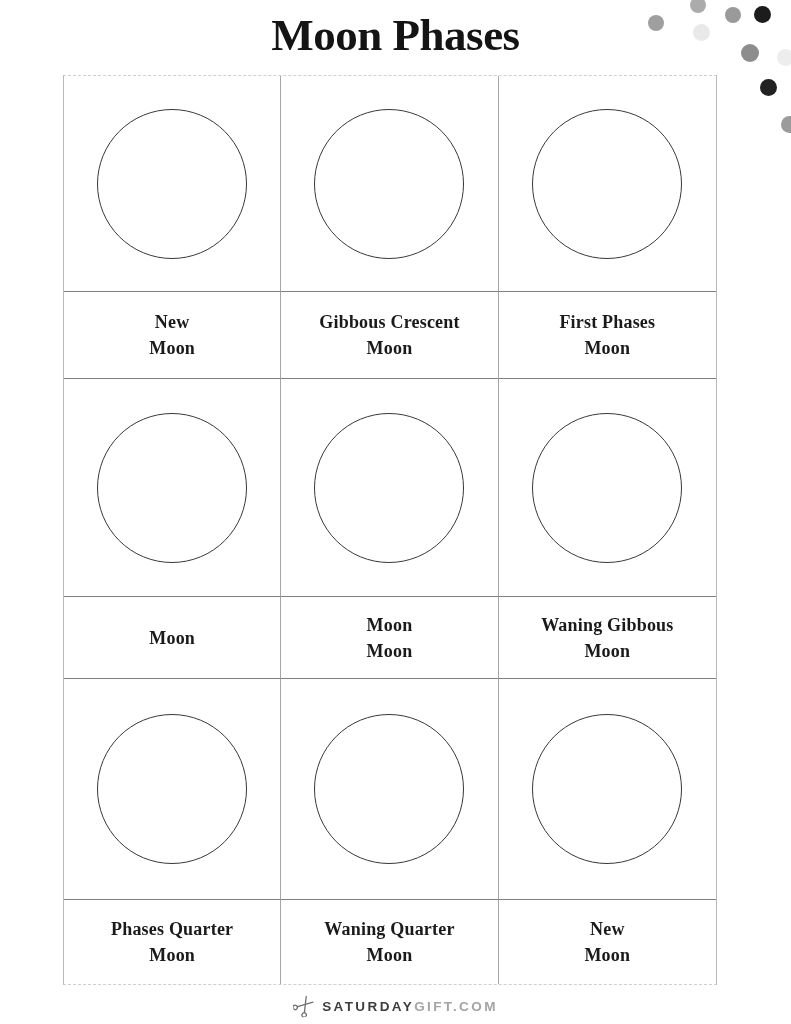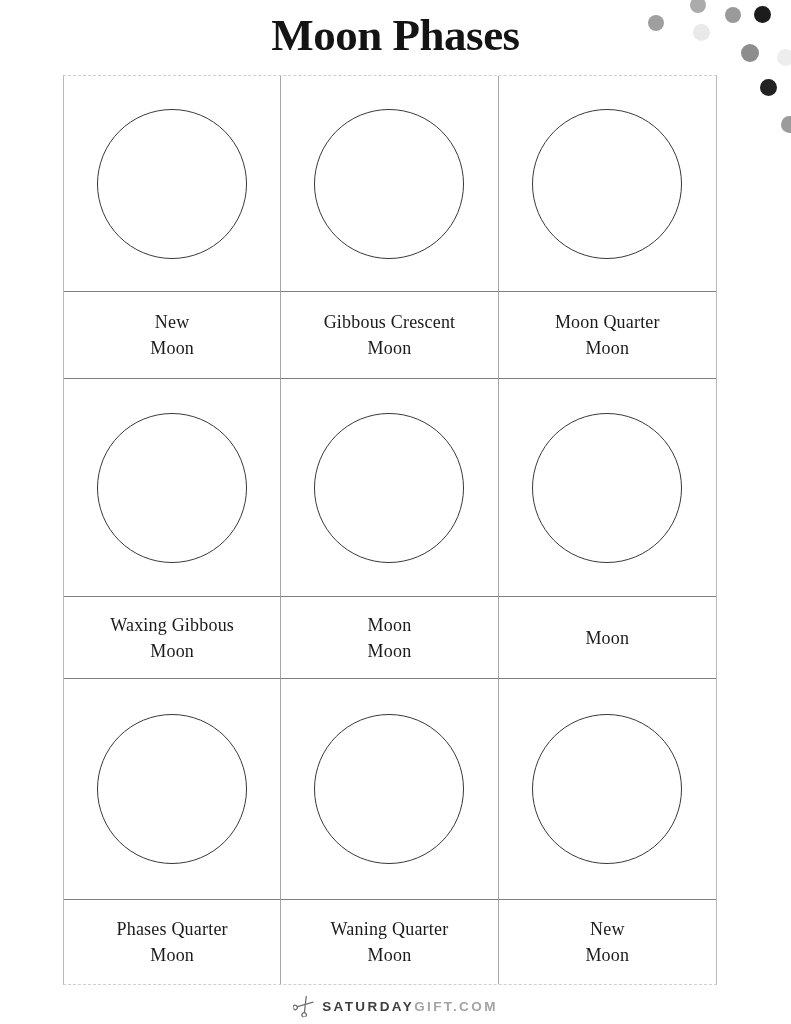--- a/index.html
+++ b/index.html
@@ -43,21 +43,21 @@
   .cell{background:#fff;}
   .cell.v{border-right:1px solid var(--grid-line);}
   .cell.img{display:flex;align-items:center;justify-content:center;}
   .cell.lbl{
     border-top:1px solid var(--label-line);
     display:flex;flex-direction:column;align-items:center;justify-content:center;
     text-align:center;
   }
   .cell.lbl.lbl-b{border-bottom:1px solid var(--label-line);}
   .lline{
-    font-family:"Liberation Serif", serif;font-weight:normal;
+    font-family:"Liberation Serif", serif;font-weight:bold;
     font-size:18px;line-height:26px;color:#1a1a1a;letter-spacing:0.2px;
   }
   .circle{
     width:150px;height:150px;border-radius:50%;
     border:1.5px solid var(--circle-stroke);background:transparent;
   }
 
   .footer{
     position:absolute;left:0;right:0;top:991px;height:30px;
     display:flex;align-items:center;justify-content:center;gap:7px;
@@ -103,43 +103,43 @@
 
     <div class="cell lbl lbl-b v">
       <div class="lline">New</div>
       <div class="lline">Moon</div>
     </div>
     <div class="cell lbl lbl-b v">
       <div class="lline">Gibbous Crescent</div>
       <div class="lline">Moon</div>
     </div>
     <div class="cell lbl lbl-b">
-      <div class="lline">Moon Quarter</div>
+      <div class="lline">First Phases</div>
       <div class="lline">Moon</div>
     </div>
 
     <div class="cell img v">
       <div class="circle"></div>
     </div>
     <div class="cell img v">
       <div class="circle"></div>
     </div>
     <div class="cell img">
       <div class="circle"></div>
     </div>
 
     <div class="cell lbl lbl-b v">
-      <div class="lline">Waxing Gibbous</div>
       <div class="lline">Moon</div>
     </div>
     <div class="cell lbl lbl-b v">
       <div class="lline">Moon</div>
       <div class="lline">Moon</div>
     </div>
     <div class="cell lbl lbl-b">
+      <div class="lline">Waning Gibbous</div>
       <div class="lline">Moon</div>
     </div>
 
     <div class="cell img v">
       <div class="circle"></div>
     </div>
     <div class="cell img v">
       <div class="circle"></div>
     </div>
     <div class="cell img">

